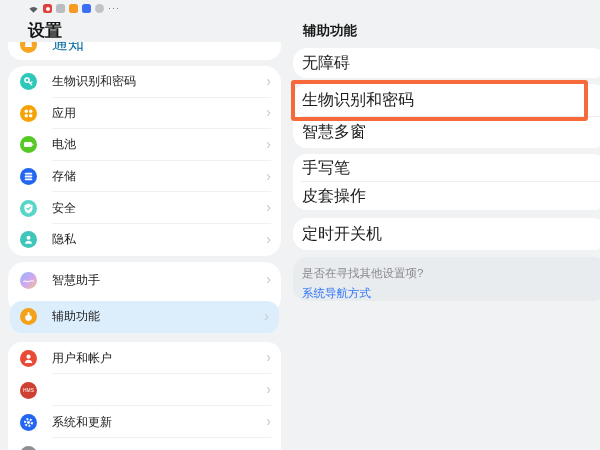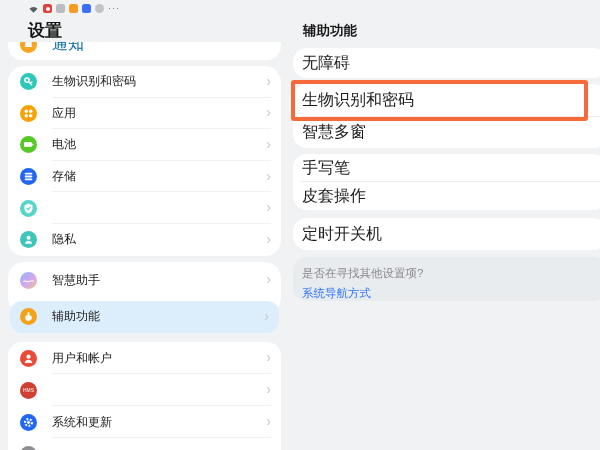--- a/index.html
+++ b/index.html
@@ -127,20 +127,21 @@
     <span class="lbl">存储</span>
     <span class="chev">›</span>
     <span class="ldiv"></span>
   </div>
   <div class="lrow">
     <svg class="ic" viewBox="0 0 16 16">
       <circle cx="8" cy="8" r="8" fill="#58d5c9"></circle>
       <path d="M8 3.4 L11.8 4.9 V8 C11.8 10.4 10 12 8 12.8 C6 12 4.2 10.4 4.2 8 V4.9 Z" fill="#fff"></path>
       <path d="M6.5 7.9 L7.6 9 L9.6 6.9" stroke="#58d5c9" stroke-width="1.2" fill="none" stroke-linecap="round" stroke-linejoin="round"></path>
     </svg>
+    <span class="lbl">安全</span>
     <span class="chev">›</span>
     <span class="ldiv"></span>
   </div>
   <div class="lrow">
     <svg class="ic" viewBox="0 0 16 16">
       <circle cx="8" cy="8" r="8" fill="#3fc6ba"></circle>
       <circle cx="8" cy="6.4" r="1.9" fill="#fff"></circle>
       <path d="M4.6 12 C5 9.9 6.3 9.1 8 9.1 C9.7 9.1 11 9.9 11.4 12 Z" fill="#fff"></path>
     </svg>
     <span class="lbl">隐私</span>

